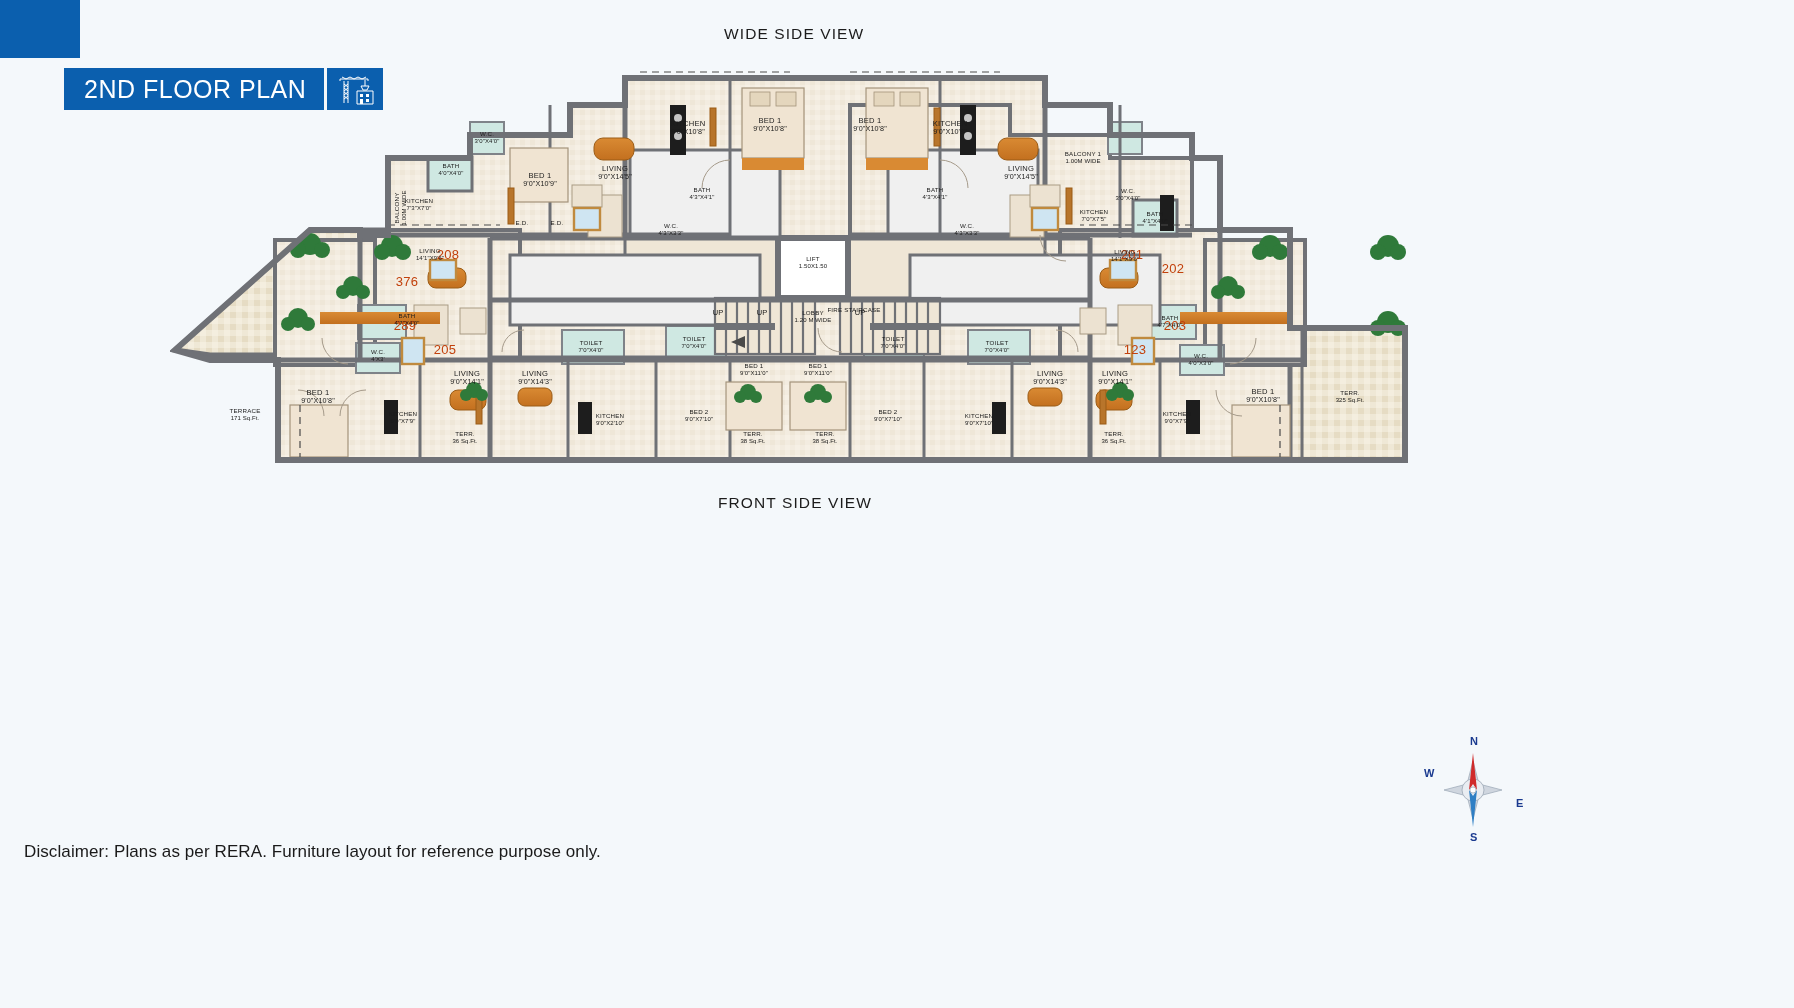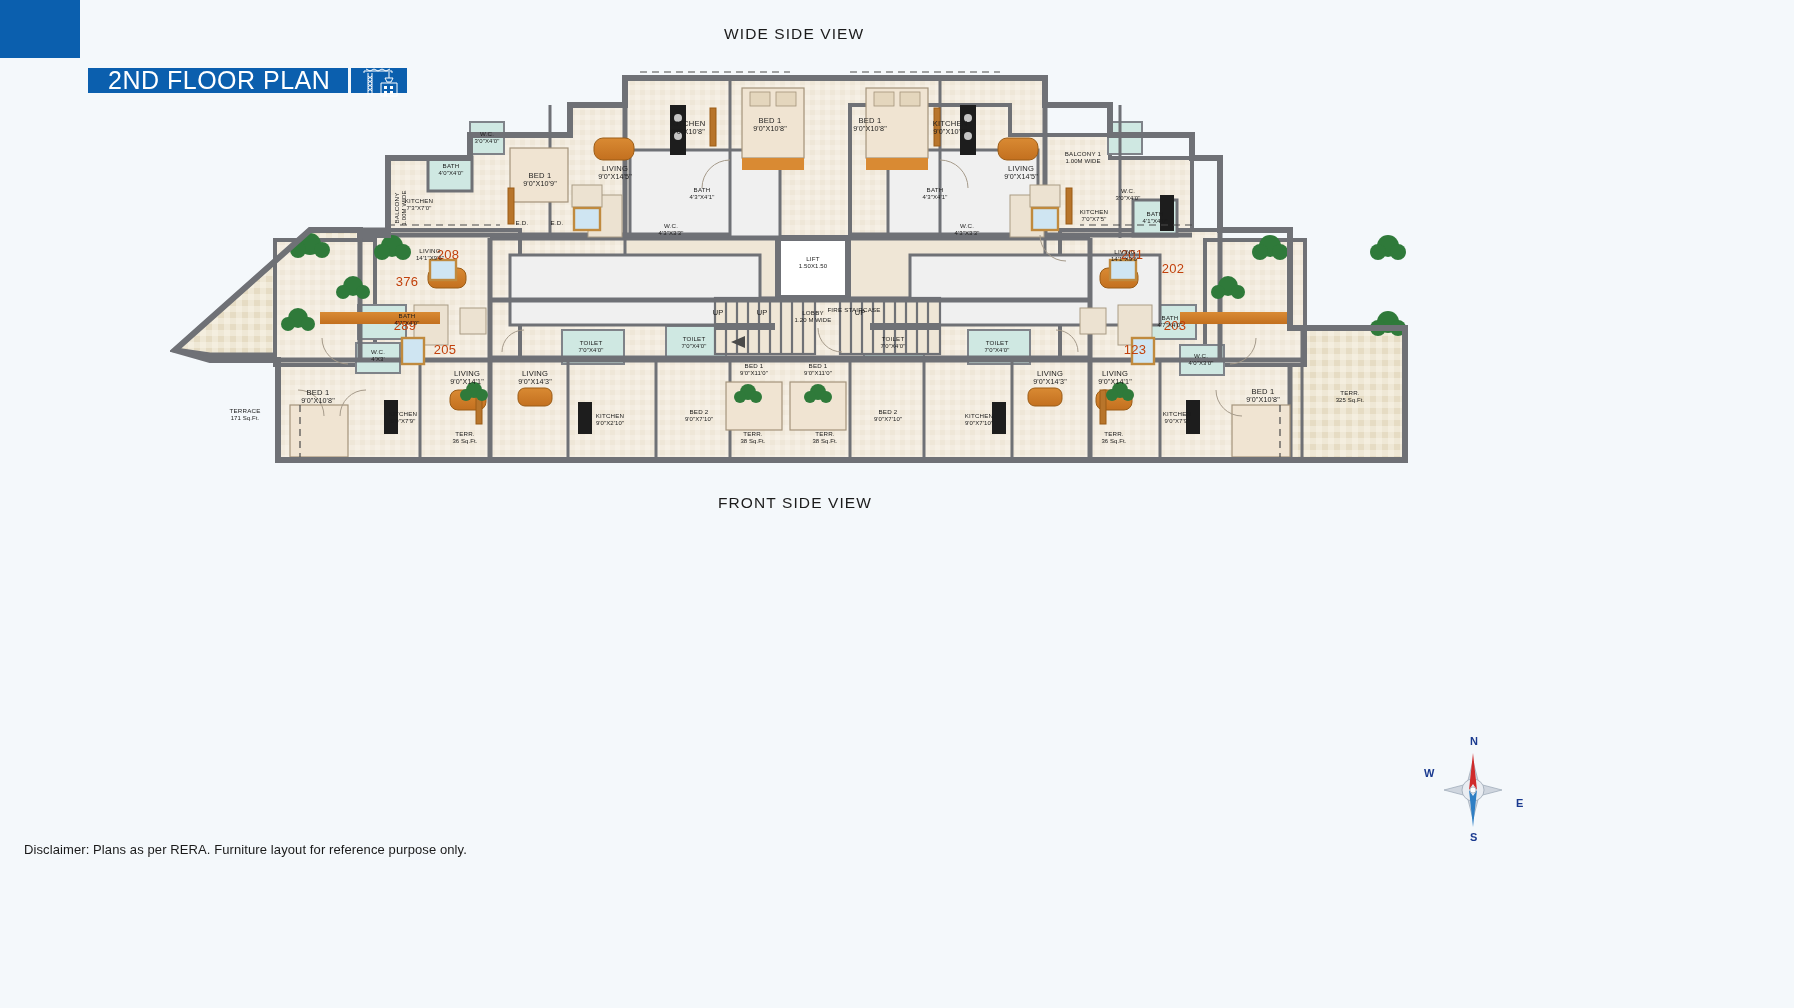--- a/index.html
+++ b/index.html
@@ -10,21 +10,21 @@
     font-family:"Liberation Sans", sans-serif;
     position:relative;
     overflow:hidden;
   }
   
   #corner-block{
     position:absolute; left:0; top:0; width:80px; height:58px;
     background:#0b5fae;
   }
   #title-bar{
-    position:absolute; left:88px; top:68px; height:25px;
+    position:absolute; left:64px; top:68px; height:42px;
     display:flex; align-items:stretch;
   }
   #title-box{
     background:#0b5fae; color:#ffffff;
     display:flex; align-items:center;
     padding:0 18px 0 20px;
     font-size:25px; letter-spacing:.5px; font-weight:400;
     white-space:nowrap;
   }
   #crane-box{
@@ -37,21 +37,21 @@
   .view-label{
     position:absolute; font-size:15.5px; color:#1c1c1c;
     letter-spacing:1.1px; white-space:nowrap;
   }
   #back-view{ left:724px; top:25px; }
   #front-view{ left:718px; top:494px; }
 
   
   #disclaimer{
     position:absolute; left:24px; top:842px;
-    font-size:13px; color:#1a1a1a; letter-spacing:.1px;
+    font-size:17px; color:#1a1a1a; letter-spacing:.1px;
   }
 
   
   #compass{ position:absolute; left:1418px; top:735px; width:110px; height:110px; }
   .compass-letter{
     position:absolute; font-size:11px; color:#1a3a8f; font-weight:700;
   }
 
   
   #plan{

